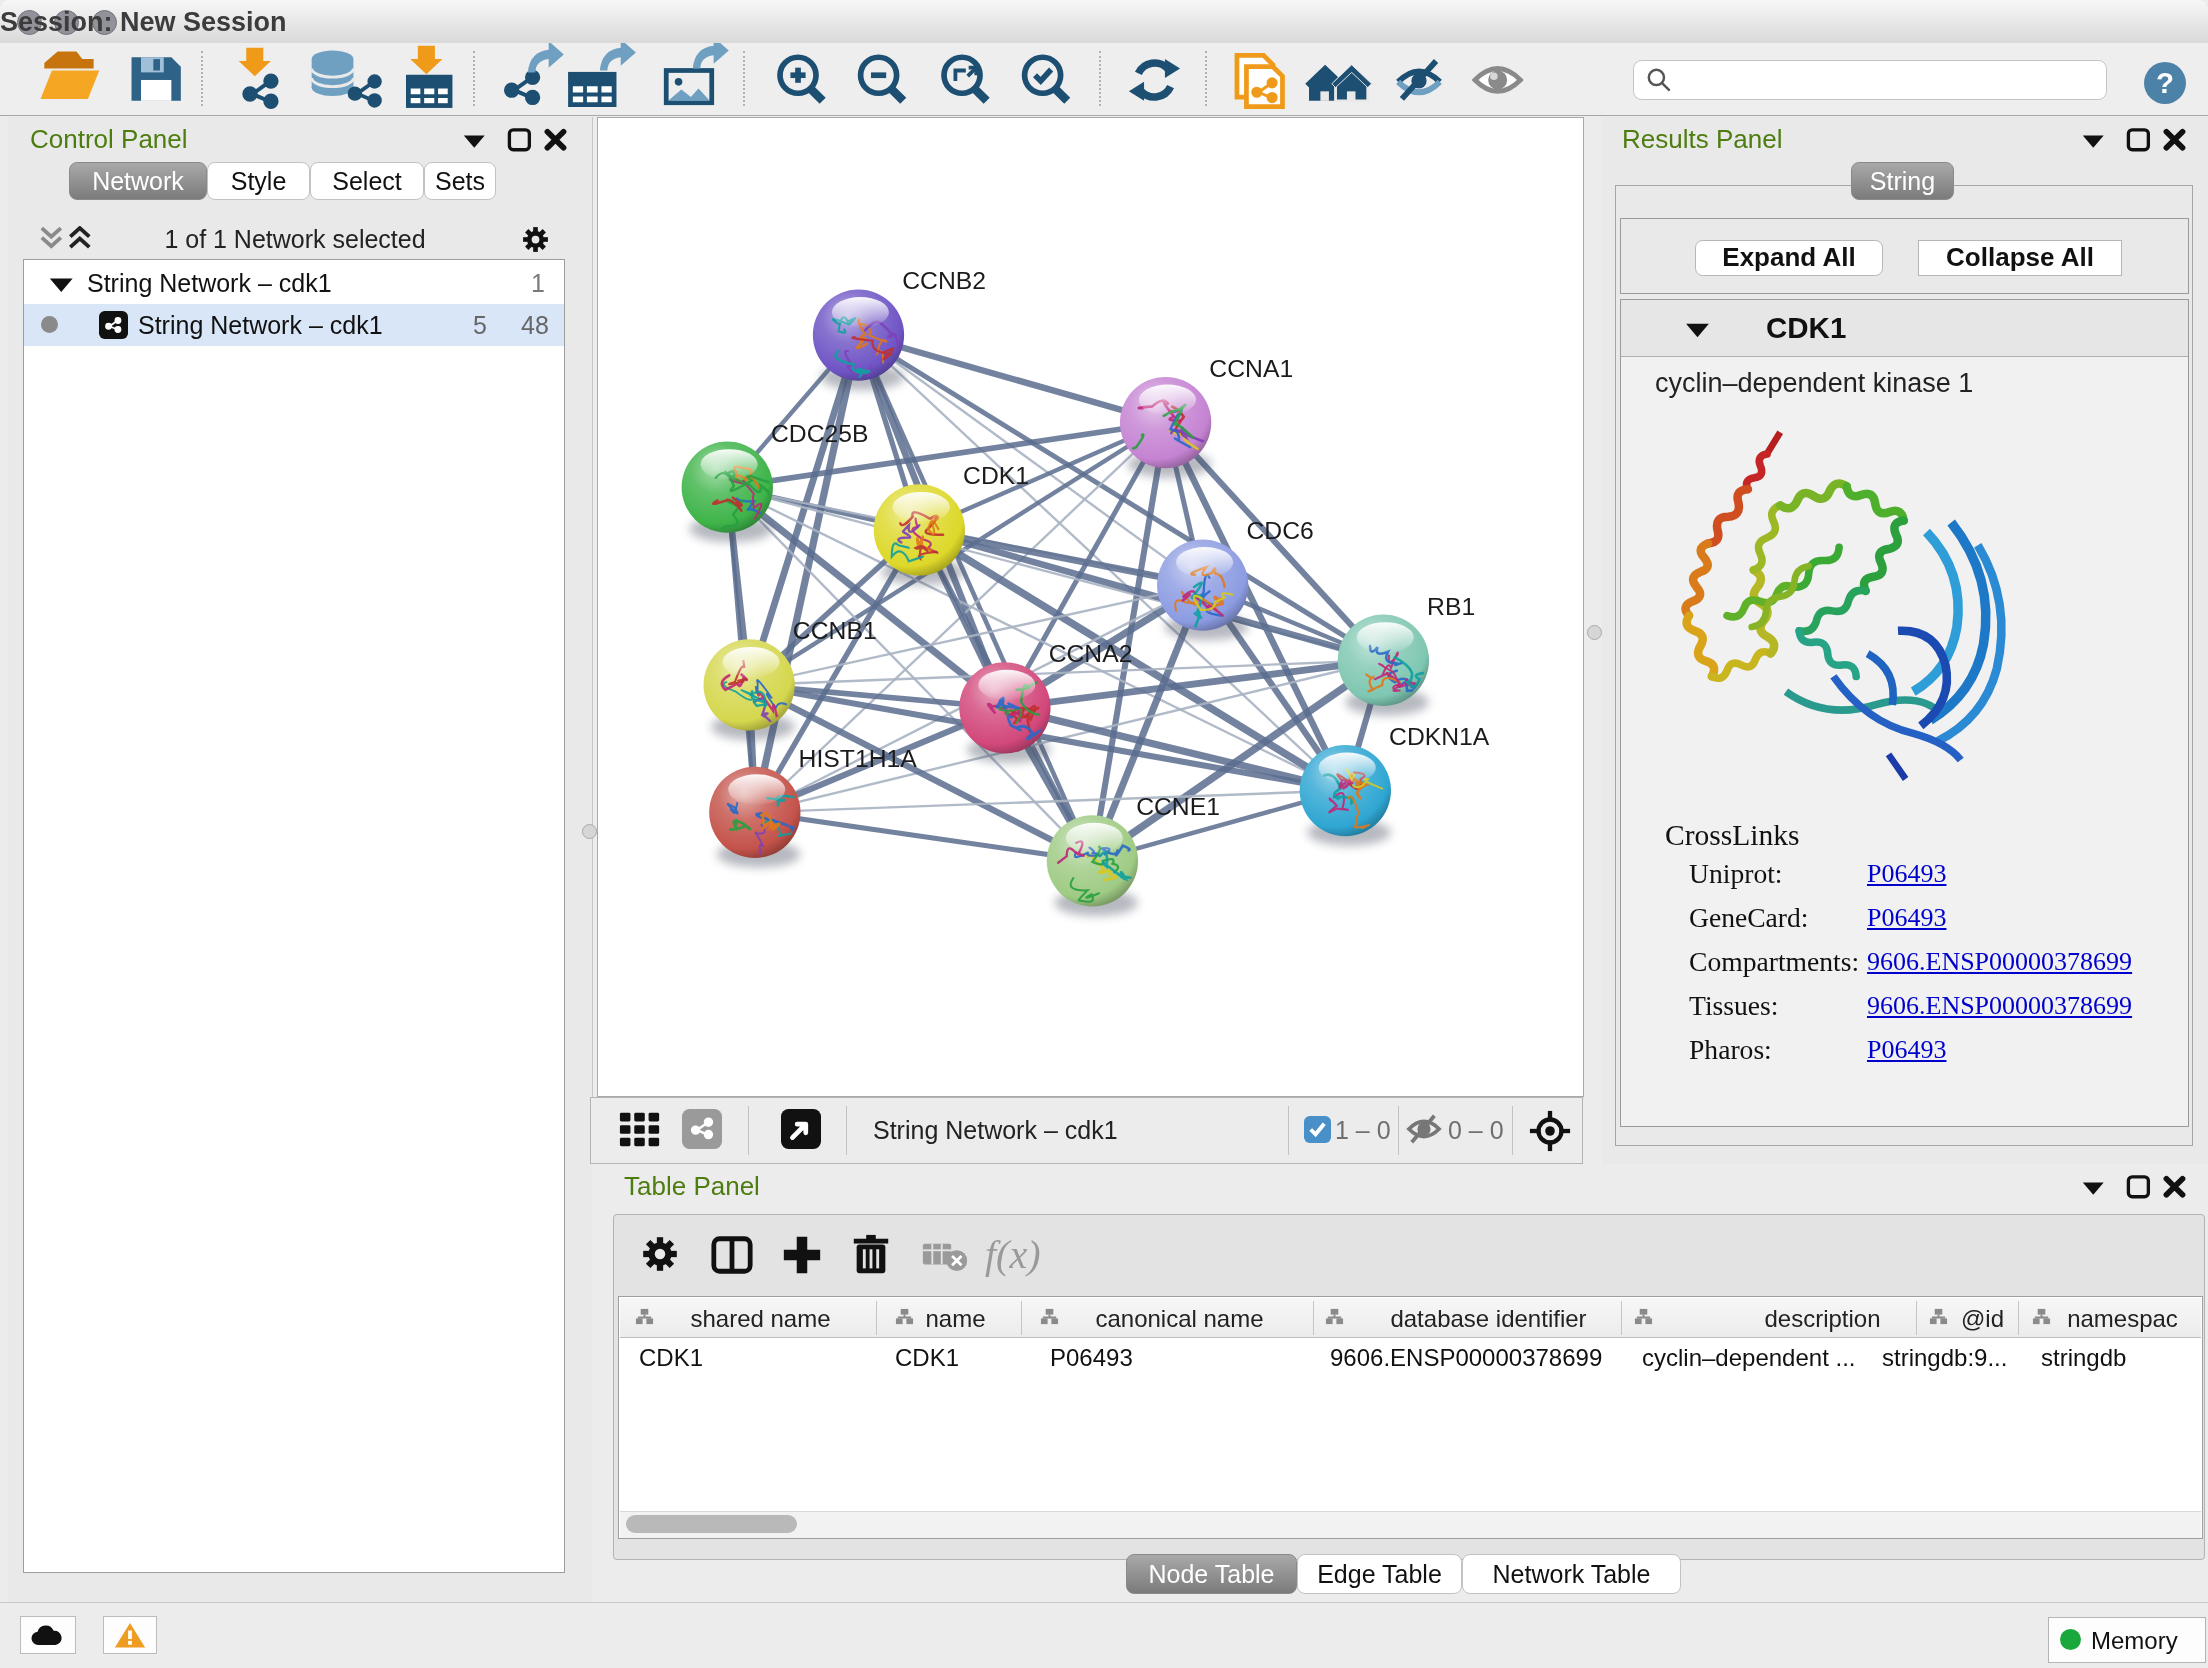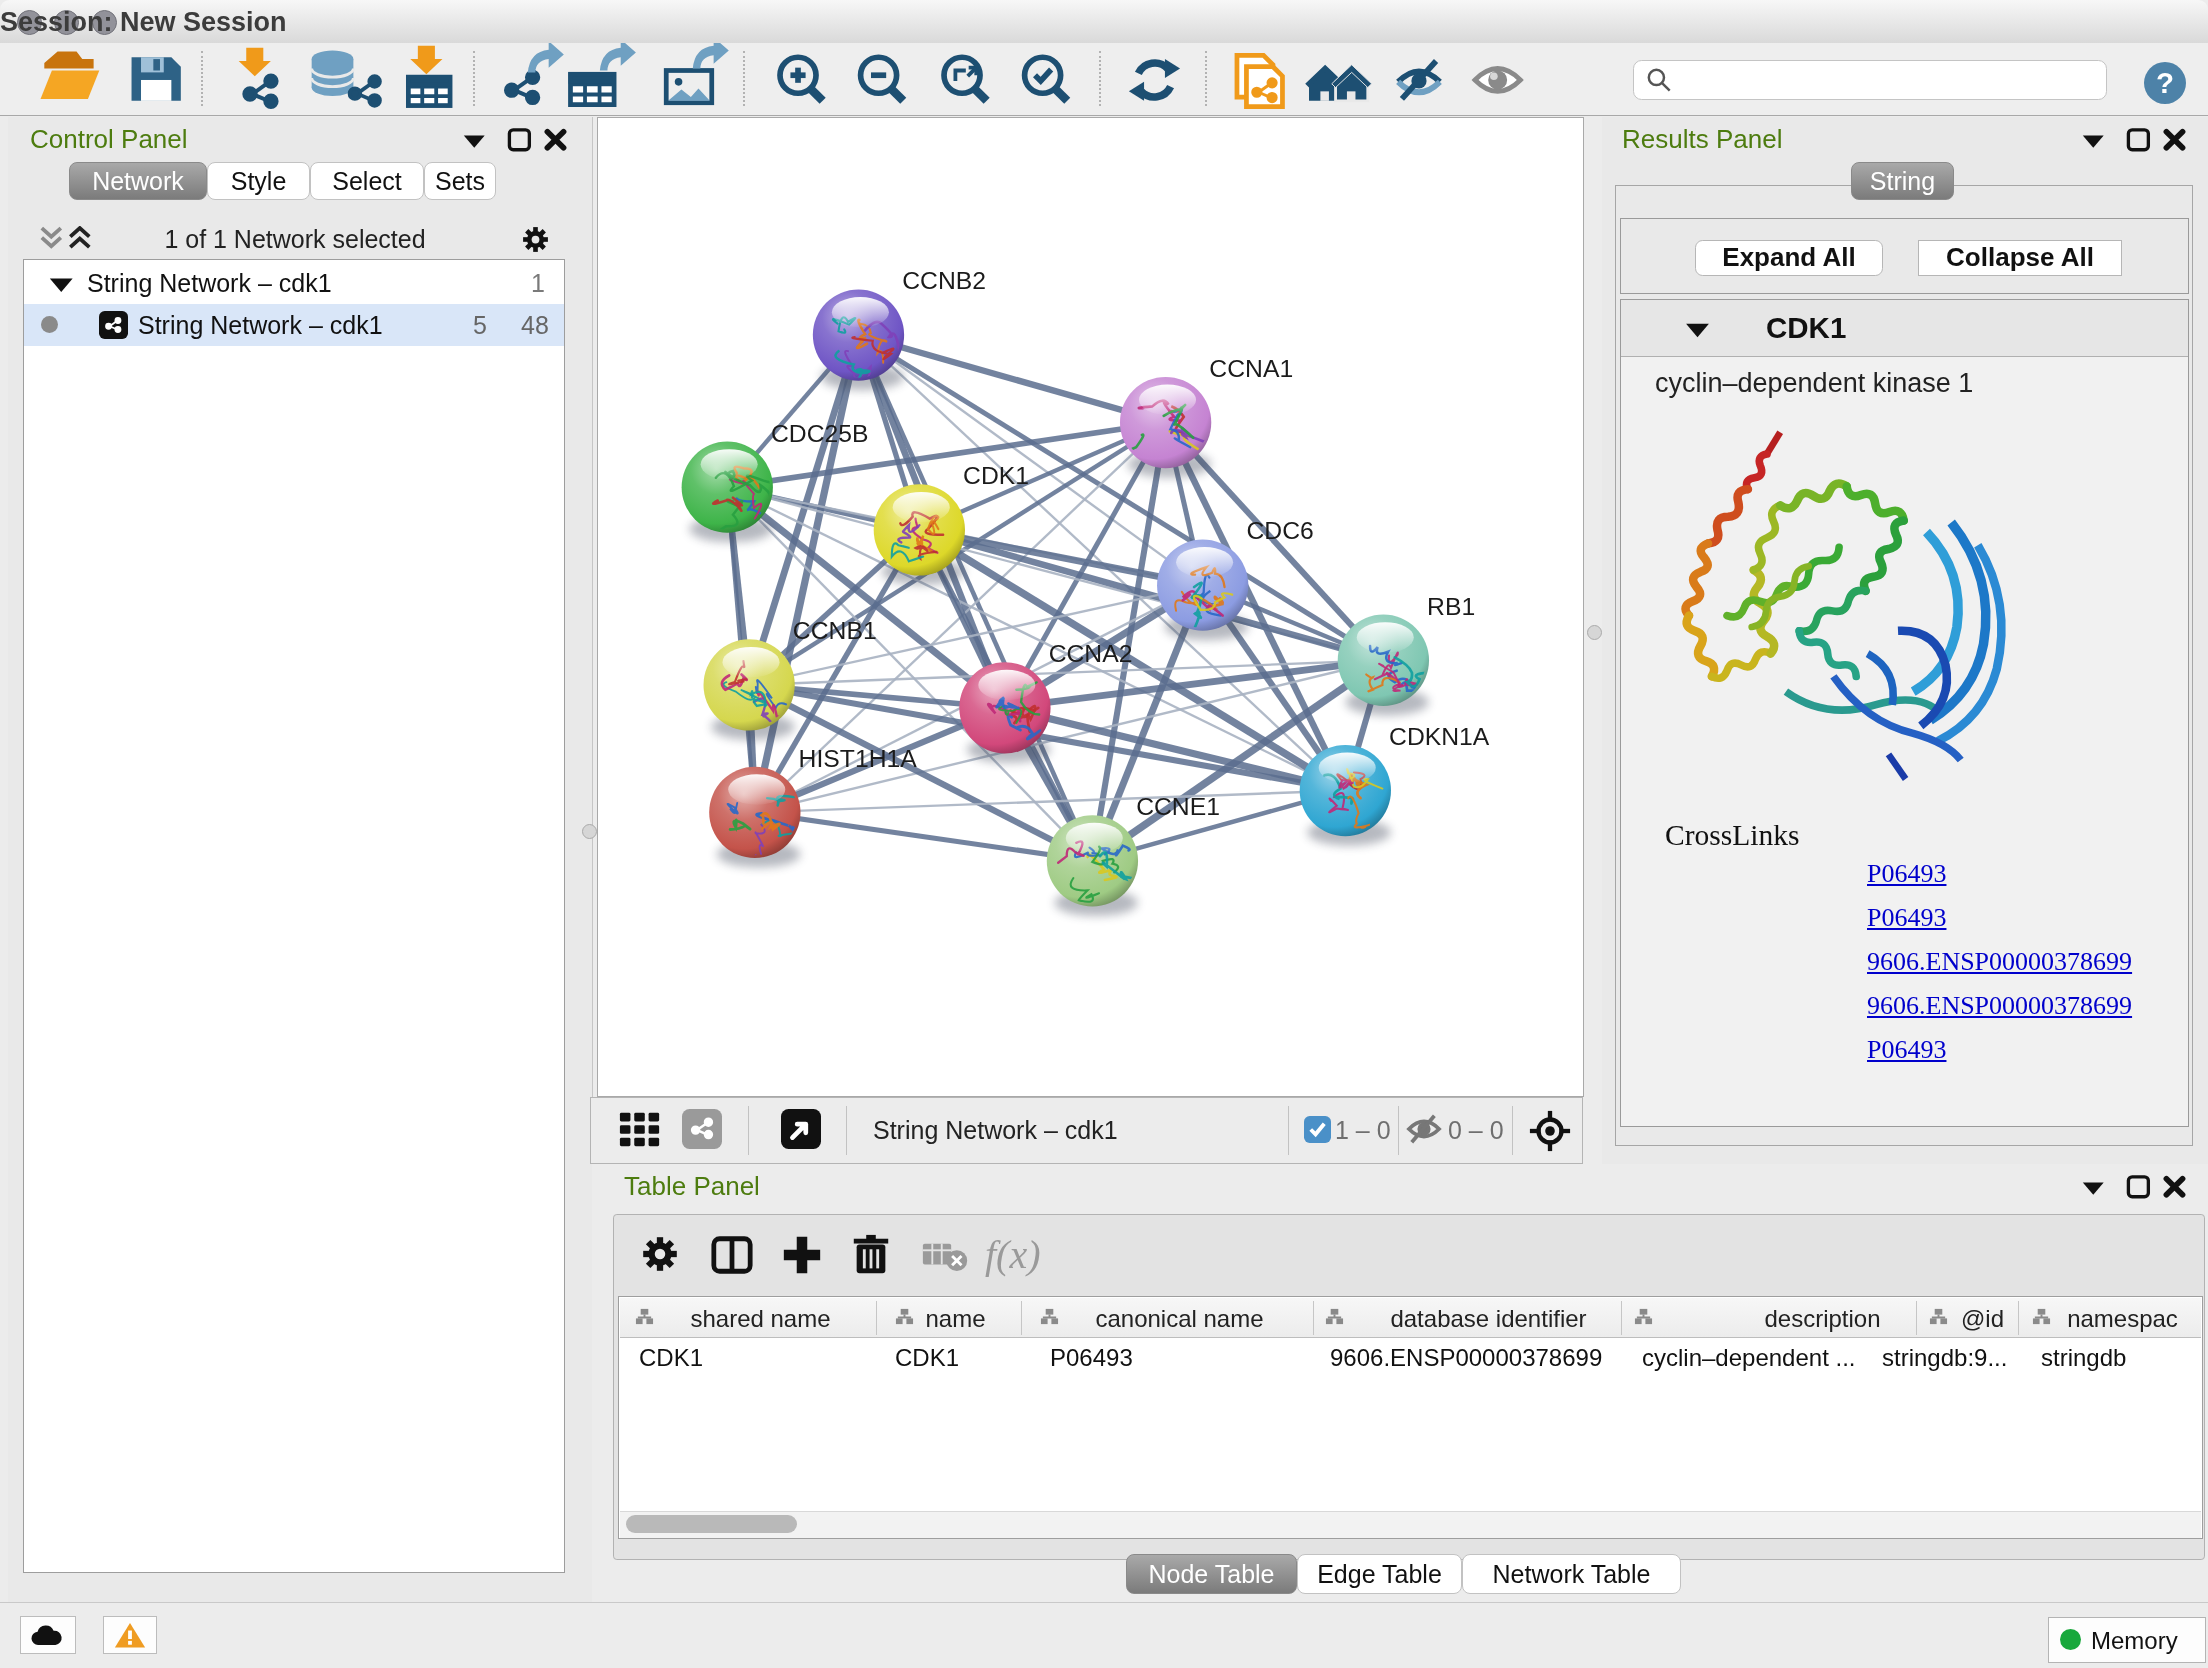--- a/index.html
+++ b/index.html
@@ -624,20 +624,23 @@
 </div>
 <div class="abs" style="left:1620px;top:299px;width:569px;height:828px;background:#f1f1f1;border:1.9px solid #9a9a9a;box-sizing:border-box">
  <div class="abs" style="left:0;top:0;width:100%;height:57px;background:#e6e6e6;border-bottom:1.9px solid #b0b0b0;box-sizing:border-box">
    <svg width="25" height="19" viewBox="0 0 26 20" style="position:absolute;left:64px;top:21px">
         <path d="M1 3 l24 0 -12 14 z" fill="#111"></path>
       </svg>
    <div class="abs" style="left:145px;top:11.4px;width:171px;font-size:29.5px;font-weight:bold;color:#111">CDK1</div>
  </div>
  <div class="abs" style="left:34px;top:68px;font-size:27px;color:#222">cyclin–dependent kinase 1</div>
  <div style="position:absolute;left:44px;top:519px;font-family:'Liberation Serif',serif;font-size:29.5px;font-weight:normal;color:#111">CrossLinks</div>
+ <div style="position:absolute;left:68px;top:552px;font-family:'Liberation Serif',serif;font-size:27.6px;color:#111;line-height:44px">
+   Uniprot:<br>GeneCard:<br>Compartments:<br>Tissues:<br>Pharos:
+ </div>
  <div style="position:absolute;left:246px;top:552px;font-family:'Liberation Serif',serif;font-size:26px;color:#0000cc;line-height:44px;text-decoration:underline">
    P06493<br>P06493<br>9606.ENSP00000378699<br>9606.ENSP00000378699<br>P06493
  </div>
 </div>
 <svg width="601" height="399" viewBox="1690 440 632 420" style="position:absolute;left:1607px;top:418px">
     <path d="M1858 478 L1872 455" stroke="#b51f1f" stroke-width="7" fill="none"></path>
     <path d="M1858 478 Q1847 480 1851 490 Q1856 501 1845 503 Q1833 505 1838 515" stroke="#c62525" stroke-width="8" fill="none" stroke-linecap="round"></path>
     <path d="M1838 515 Q1824 516 1828 529 Q1831 543 1817 544 Q1803 544 1806 558 Q1810 571 1796 572" stroke="#cf4d1e" stroke-width="9" fill="none" stroke-linecap="round"></path>
     <path d="M1796 572 Q1783 577 1792 587 Q1801 598 1788 602 Q1775 607 1784 618 Q1793 628 1780 633 Q1767 638 1776 648" stroke="#d97b1a" stroke-width="9" fill="none" stroke-linecap="round"></path>
     <path d="M1776 648 Q1769 660 1782 664 Q1795 668 1788 680 Q1781 692 1794 696 Q1807 700 1800 712" stroke="#d9a41a" stroke-width="9" fill="none" stroke-linecap="round"></path>

